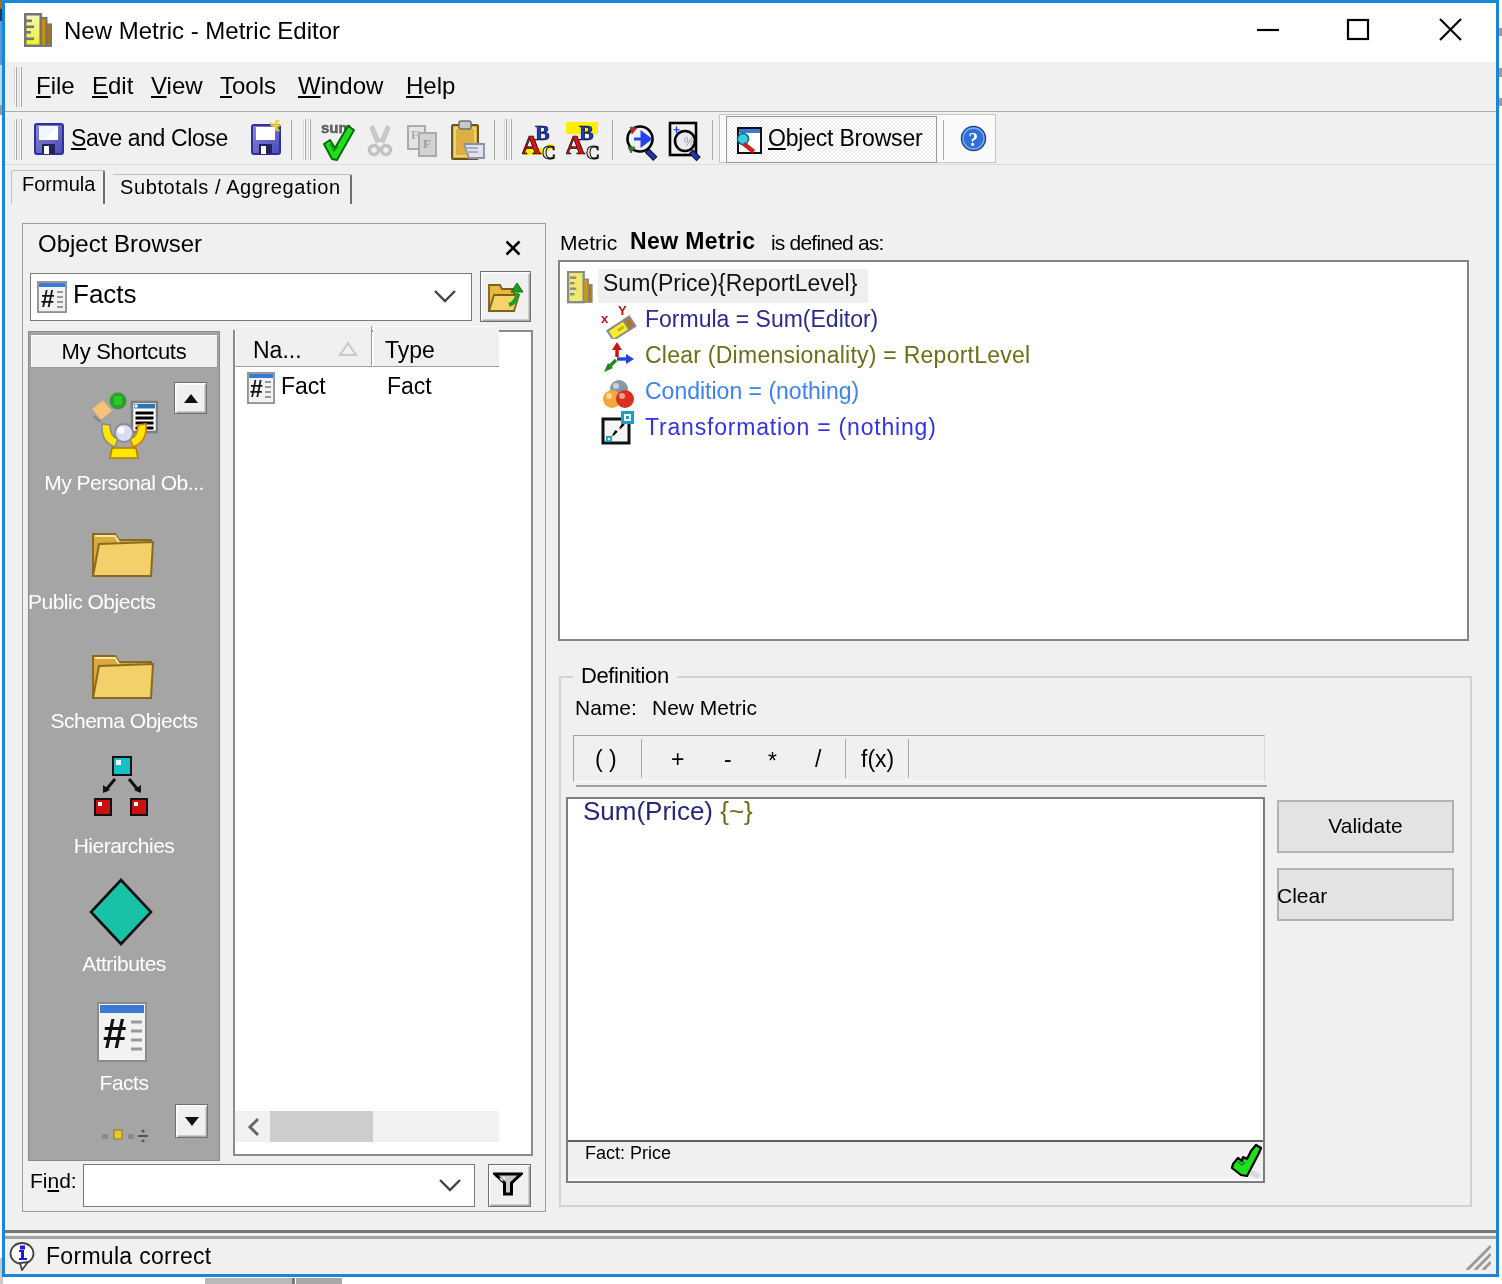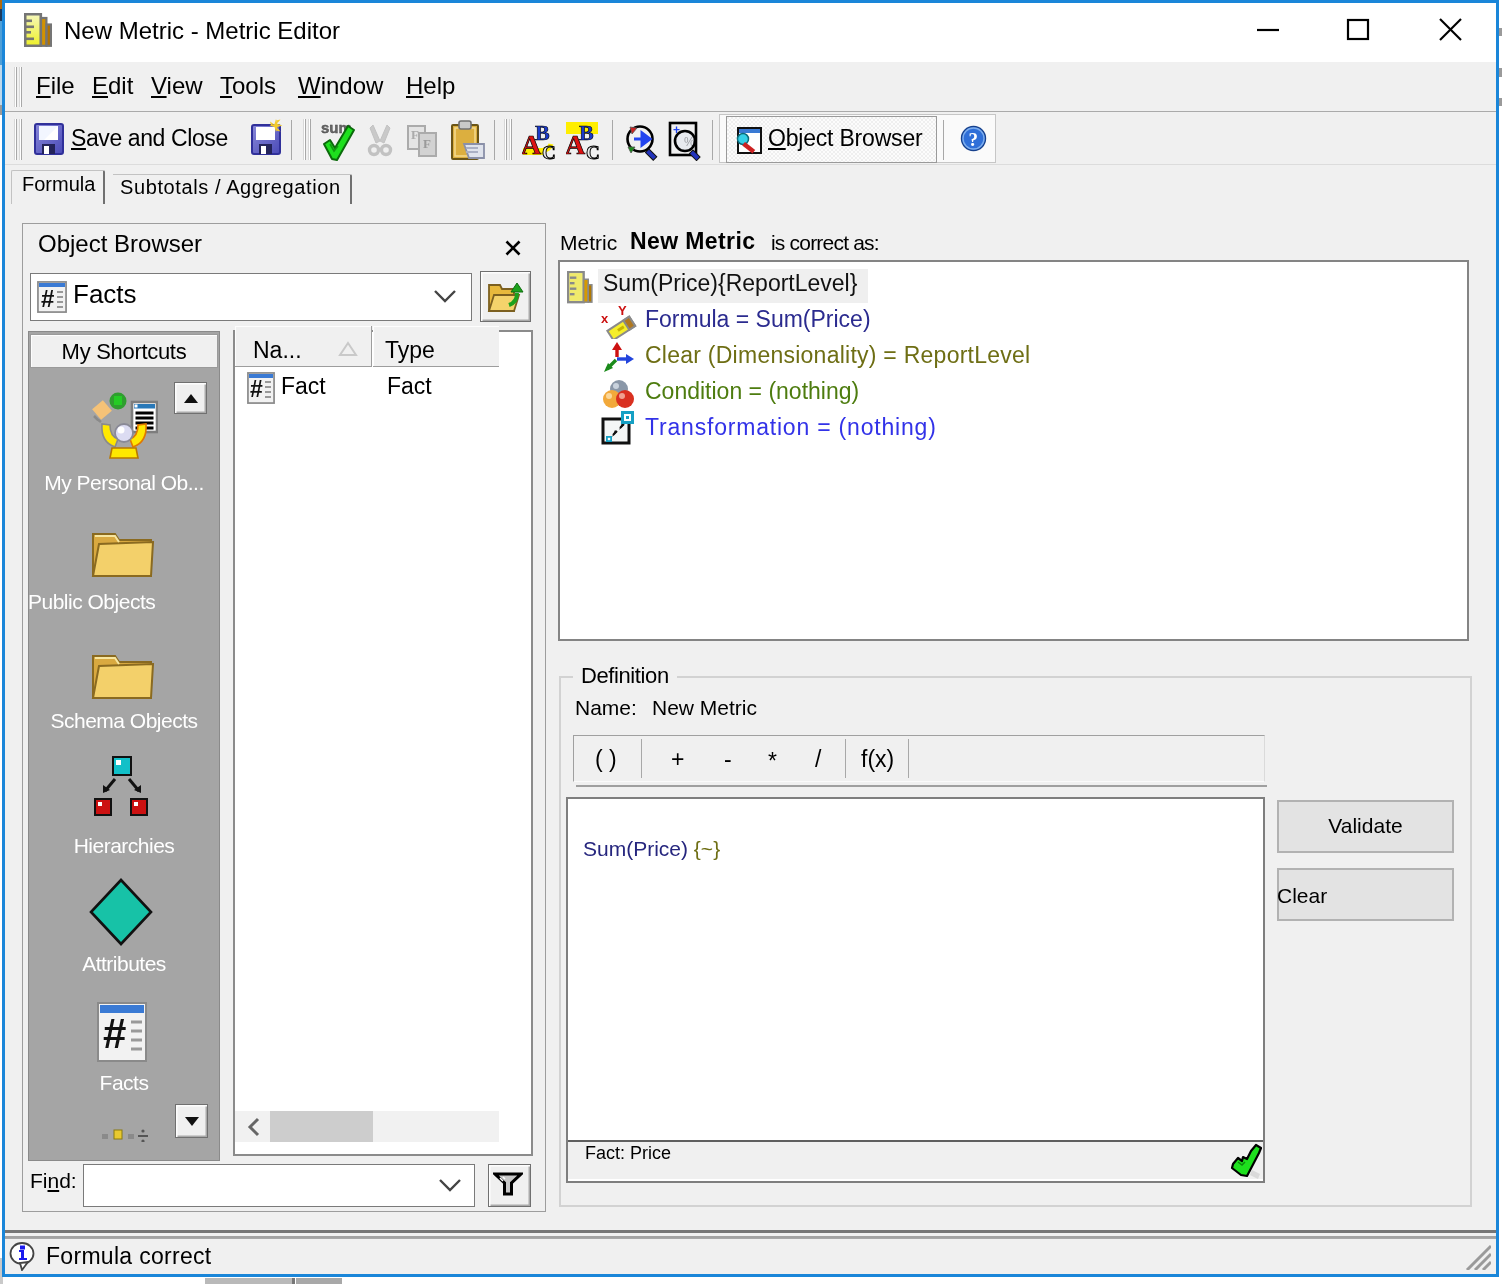--- a/index.html
+++ b/index.html
@@ -349,21 +349,21 @@
     <polyline points="2,2 12,12 22,2" fill="none" stroke="#444" stroke-width="2.4"></polyline>
   </svg>
 <div class="a" style="left:488px;top:1164px;width:43px;height:43px;background:#f0f0f0;border:1px solid #707070;box-shadow:inset 1.5px 1.5px 0 #fdfdfd,inset -1.5px -1.5px 0 #a9a9a9"></div>
 <svg class="a" style="left:493px;top:1172px" width="30" height="25" viewBox="0 0 30 25">
 <path d="M2 2 h26 l-9.5 9 v11 h-7 v-11 z" fill="#c9c9c9" stroke="#000" stroke-width="3" stroke-linejoin="miter"></path>
 <path d="M7 6 l3 3 M10 5 l2 2" stroke="#fff" stroke-width="1.5"></path>
 </svg>
 
 <div class="t" style="left:560px;top:232px;font-size:21px">Metric</div>
 <div class="t" style="left:630px;top:230px;font-size:23px;letter-spacing:0.4px;font-weight:bold">New Metric</div>
-<div class="t" style="left:771px;top:232px;font-size:21px;letter-spacing:-0.8px">is correct as:</div>
+<div class="t" style="left:771px;top:232px;font-size:21px;letter-spacing:-0.8px">is defined as:</div>
 <div class="a" style="left:558px;top:260px;width:911px;height:381px;background:#fff;border:2px solid #848484"></div>
 <div class="a" style="left:598px;top:269px;width:270px;height:34px;background:#efefef"></div>
 <svg class="a" style="left:567px;top:271px" width="26" height="33" viewBox="0 0 28 36">
 <rect x="1" y="1" width="17" height="33" fill="#f5f07a" stroke="#8a8a8a" stroke-width="2.6"></rect>
 <rect x="3" y="3" width="13" height="29" fill="#f0ea6c"></rect>
 <rect x="3" y="6" width="7" height="2.6" fill="#8a8a8a"></rect>
     <rect x="3" y="12" width="5" height="2.6" fill="#8a8a8a"></rect>
     <rect x="3" y="18" width="7" height="2.6" fill="#8a8a8a"></rect>
     <rect x="3" y="24" width="5" height="2.6" fill="#8a8a8a"></rect>
 <rect x="18" y="9" width="5" height="25" fill="#d69a00" stroke="#8a8a8a" stroke-width="1.6"></rect>
@@ -372,39 +372,39 @@
 <div class="t" style="left:603px;top:272px;font-size:23px;color:#111">Sum(Price){ReportLevel}</div>
 <svg class="a" style="left:601px;top:303px" width="38" height="36" viewBox="0 0 38 36">
 <text x="0" y="20" font-family="Liberation Sans" font-size="13" font-weight="bold" fill="#cc1111">x</text>
 <text x="17" y="12" font-family="Liberation Sans" font-size="13" font-weight="bold" fill="#cc1111">Y</text>
 <g transform="rotate(-33 20 25)">
 <rect x="7" y="20" width="26" height="11" fill="#f5ee2a" stroke="#8a8a8a" stroke-width="2"></rect>
 <rect x="26" y="20" width="7" height="11" fill="#b07820" stroke="#8a8a8a" stroke-width="2"></rect>
 <rect x="16" y="24" width="7" height="3" fill="#c8b400"></rect>
 </g>
 </svg>
-<div class="t" style="left:645px;top:308px;font-size:23px;color:#2b2b8f">Formula = Sum(Price)</div>
+<div class="t" style="left:645px;top:308px;font-size:23px;color:#2b2b8f">Formula = Sum(Editor)</div>
 <svg class="a" style="left:601px;top:341px" width="36" height="36" viewBox="0 0 36 36">
 <path d="M16 16 L16 4" stroke="#cc1111" stroke-width="3.4"></path>
     <path d="M16 1 l5 8 -10 0 z" fill="#cc1111"></path>
 <path d="M16 18 L30 18" stroke="#2244dd" stroke-width="3.4"></path>
     <path d="M33 18 l-8 -5 0 10 z" fill="#2244dd"></path>
 <path d="M15 19 L6 28" stroke="#1a8a1a" stroke-width="3.4"></path>
     <path d="M3 31 l4 -9 5 5 z" fill="#1a8a1a"></path>
 </svg>
 <div class="t" style="left:645px;top:344px;font-size:23px;letter-spacing:0.25px;color:#6e6e14">Clear (Dimensionality) = ReportLevel</div>
 <svg class="a" style="left:601px;top:377px" width="36" height="36" viewBox="0 0 36 36">
 <circle cx="18" cy="12" r="9" fill="#8a97a8"></circle>
     <circle cx="15" cy="9" r="3" fill="#c9d2dd"></circle>
 <circle cx="11" cy="22" r="9" fill="#f2a93b"></circle>
     <circle cx="8" cy="19" r="3" fill="#fad79a"></circle>
 <circle cx="24" cy="22" r="9" fill="#d93020"></circle>
     <circle cx="21" cy="19" r="3" fill="#f0a090"></circle>
 </svg>
-<div class="t" style="left:645px;top:380px;font-size:23px;color:#4d7c0f">Condition = (nothing)</div>
+<div class="t" style="left:645px;top:380px;font-size:23px;color:#3b82f6">Condition = (nothing)</div>
 <svg class="a" style="left:600px;top:409px" width="38" height="38" viewBox="0 0 38 38">
 <rect x="3" y="10" width="26" height="24" fill="#f4f6f6" stroke="#111" stroke-width="3"></rect>
 <path d="M12 28 l5 -5 -2 -2 z M19 21 l5 -5 -2 -2 z" fill="#111"></path>
 <path d="M13 26 l4 -4 M20 19 l4 -4" stroke="#111" stroke-width="2"></path>
 <rect x="21" y="2" width="13" height="13" fill="#16a0c4" stroke="none"></rect>
 <rect x="24" y="5" width="7" height="7" fill="#fff"></rect>
 <rect x="26" y="7" width="3" height="3" fill="#16a0c4"></rect>
 <rect x="6" y="27" width="6" height="6" fill="#16a0c4"></rect>
 <rect x="7.8" y="28.8" width="2.4" height="2.4" fill="#fff"></rect>
 </svg>
@@ -421,21 +421,21 @@
 <div class="t" style="left:671px;top:748px;font-size:23px">+</div>
 <div class="t" style="left:724px;top:748px;font-size:23px">-</div>
 <div class="t" style="left:768px;top:750px;font-size:23px">*</div>
 <div class="t" style="left:815px;top:748px;font-size:23px">/</div>
 <div class="sep" style="left:845px;top:739px;height:39px"></div>
 <div class="t" style="left:861px;top:748px;font-size:23px">f(x)</div>
 <div class="sep" style="left:908px;top:739px;height:39px"></div>
 <div class="a" style="left:576px;top:785px;width:691px;height:2px;background:#9f9f9f"></div>
 
 <div class="a" style="left:566px;top:797px;width:699px;height:386px;background:#fff;border:2px solid #7e7e7e"></div>
-<div class="t" style="left:583px;top:838px;font-size:21px"><span style="color:#26267e">Sum(Price)</span> <span style="color:#6e6e14">{~}</span></div>
+<div class="t" style="left:583px;top:798px;font-size:26px"><span style="color:#26267e">Sum(Price)</span> <span style="color:#6e6e14">{~}</span></div>
 <div class="a" style="left:568px;top:1140px;width:695px;height:39px;background:#f0f0f0;border-top:2px solid #5f5f5f"></div>
 <div class="t" style="left:585px;top:1144px;font-size:18px">Fact: Price</div>
 <svg class="a" style="left:1230px;top:1143px" width="34" height="36" viewBox="0 0 34 36">
 <path d="M14 26 l8 4 -2 5 -8 -4 z" fill="#c9c9c9" opacity="0.55" transform="translate(8,1)"></path>
 <path d="M3 21 L8 15 L12 18 L13 14 L17 16 L21 8 L26 2 L31 5 L29 10 L17 33 L11 32 L2 25 Z" fill="#1ee01e" stroke="#000" stroke-width="2.2" stroke-linejoin="round"></path>
 <path d="M8 19 L12 22 L15 19" fill="none" stroke="#0a8a0a" stroke-width="1.5"></path>
 </svg>
 
 <div class="a" style="left:1277px;top:800px;width:177px;height:53px;background:#e3e3e3;border:2px solid #b2b2b2"></div>
 <div class="t" style="left:1277px;top:815px;width:177px;text-align:center;font-size:21px">Validate</div>

